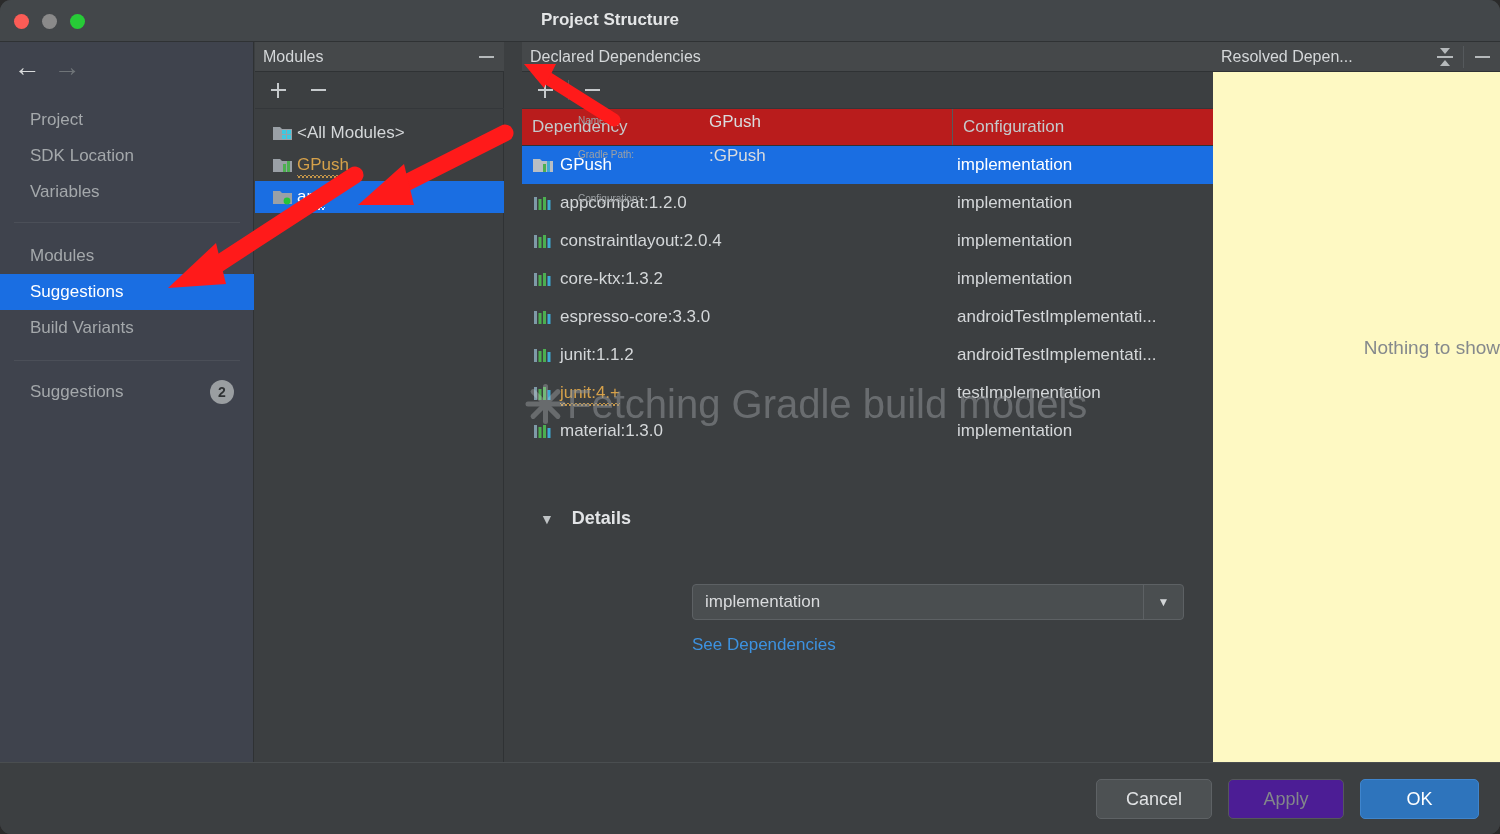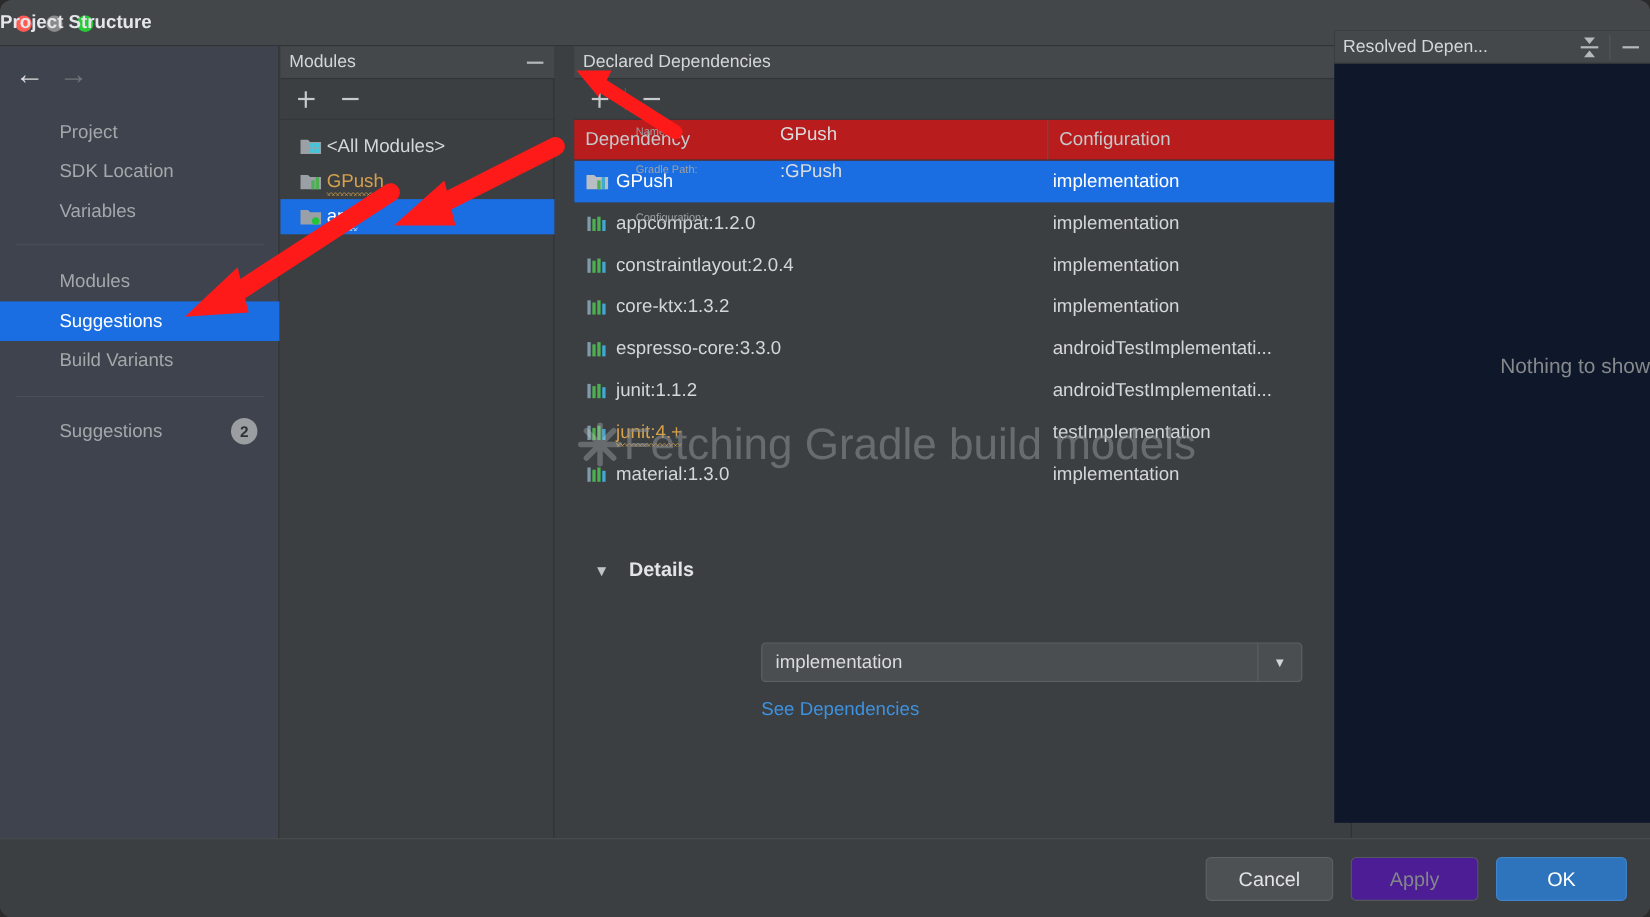--- a/index.html
+++ b/index.html
@@ -26,20 +26,21 @@
   }
   .traffic {
     position: absolute; top: 14px;
     width: 15px; height: 15px; border-radius: 50%;
   }
   .traffic.red   { left: 14px;  background: #fb5c56; }
   .traffic.amber { left: 42px;  background: #8a8a8a; }
   .traffic.green { left: 70px;  background: #27cb37; }
   #window-title {
     position: absolute; left: 0; top: 10px; width: 1220px;
+    text-align: center;
     font-size: 17px; font-weight: bold; color: #e4e6e7;
   }
 
   
   #sidebar {
     position: absolute; left: 0; top: 42px;
     width: 254px; height: 720px;
     background: #3f434d;
     border-right: 1px solid #2f3234;
   }
@@ -49,21 +50,21 @@
     width: 34px; height: 26px;
     display: flex; align-items: center; justify-content: center;
     font-size: 27px; line-height: 1;
   }
   #nav-back    { left: 10px; color: #d9dbdc; }
   #nav-forward { left: 50px; color: #6f7478; }
 
   .side-item {
     position: absolute; left: 0; width: 254px; height: 36px;
     display: flex; align-items: center;
-    padding-left: 54px;
+    padding-left: 30px;
     font-size: 17px; color: #a4a8ab;
     white-space: nowrap;
   }
   .side-item.selected { background: #1a6ee2; color: #ffffff; font-weight: normal; }
   .side-sep {
     position: absolute; left: 14px; width: 226px; height: 1px;
     background: #4b4f58;
   }
   #badge-suggestions {
     position: absolute; right: 20px; top: 50%; transform: translateY(-50%);
@@ -222,23 +223,23 @@
     display: flex; align-items: center; justify-content: center;
     color: #d2d5d7; font-size: 12px;
   }
   #see-deps {
     position: absolute; left: 692px; top: 635px;
     font-size: 17px; color: #3d92e0;
   }
 
   
   #res-panel {
-    position: absolute; left: 1213px; top: 28px;
+    position: absolute; left: 1213px; top: 42px;
     width: 287px; height: 720px;
-    background: #0f172a;
+    background: #fef9c3;
   }
   #res-header { left: 0; top: 0; width: 287px; }
   #res-header .ph-title { flex: 1; }
   .hdr-sep { width: 1px; height: 22px; background: #55595c; }
   #collapse-icon {
     position: relative; width: 20px; height: 18px;
   }
   #collapse-icon .bar {
     position: absolute; left: 2px; top: 8px; width: 16px; height: 2px; background: #b5b9bb;
   }

